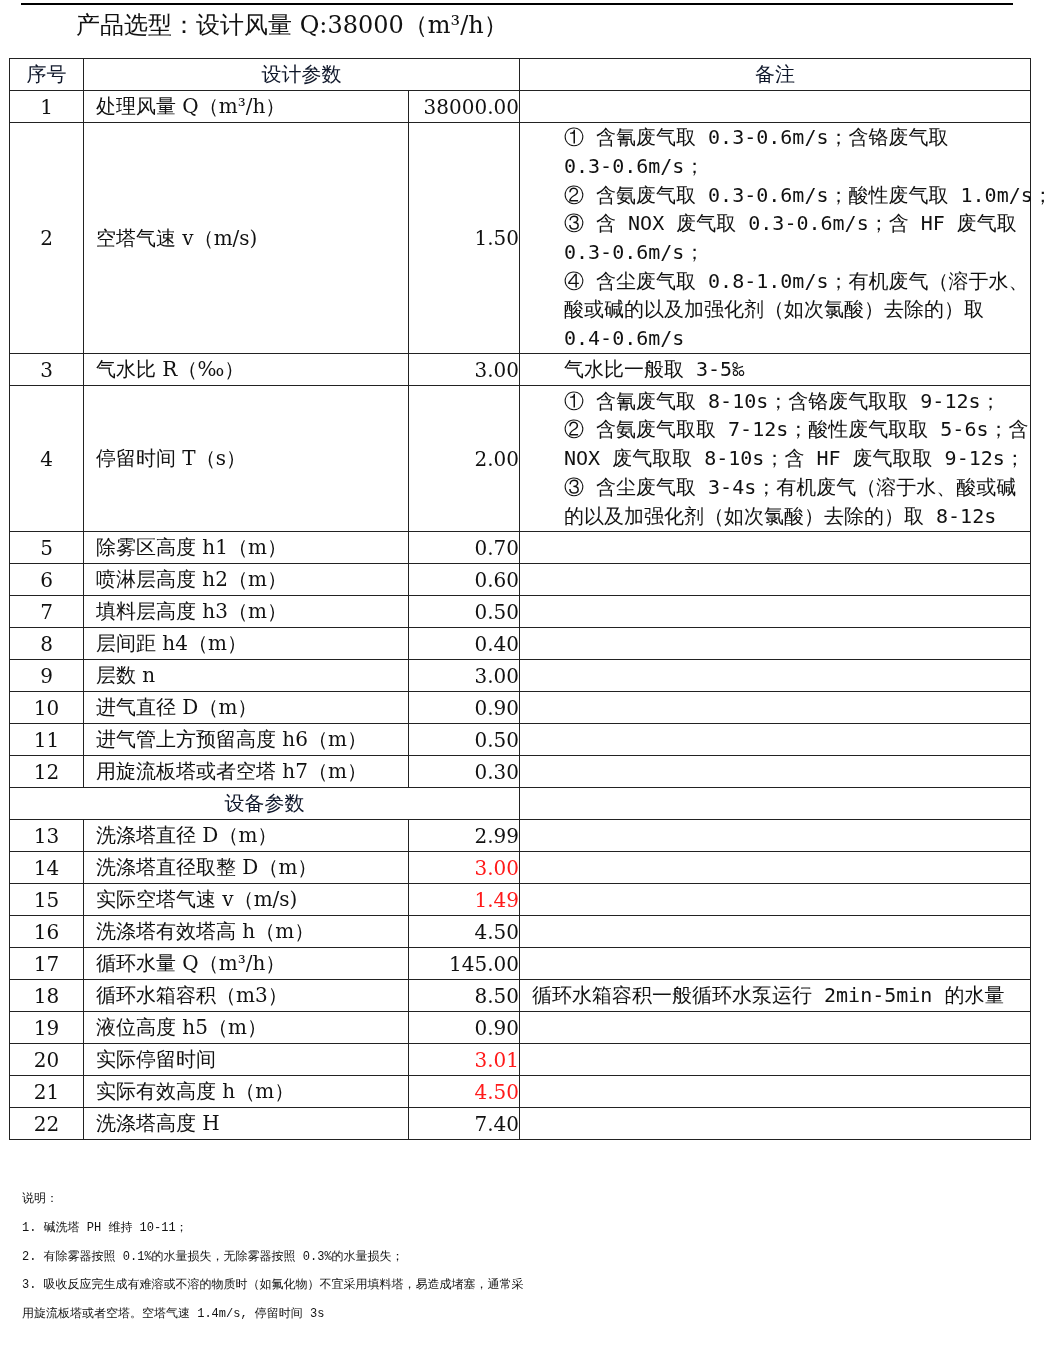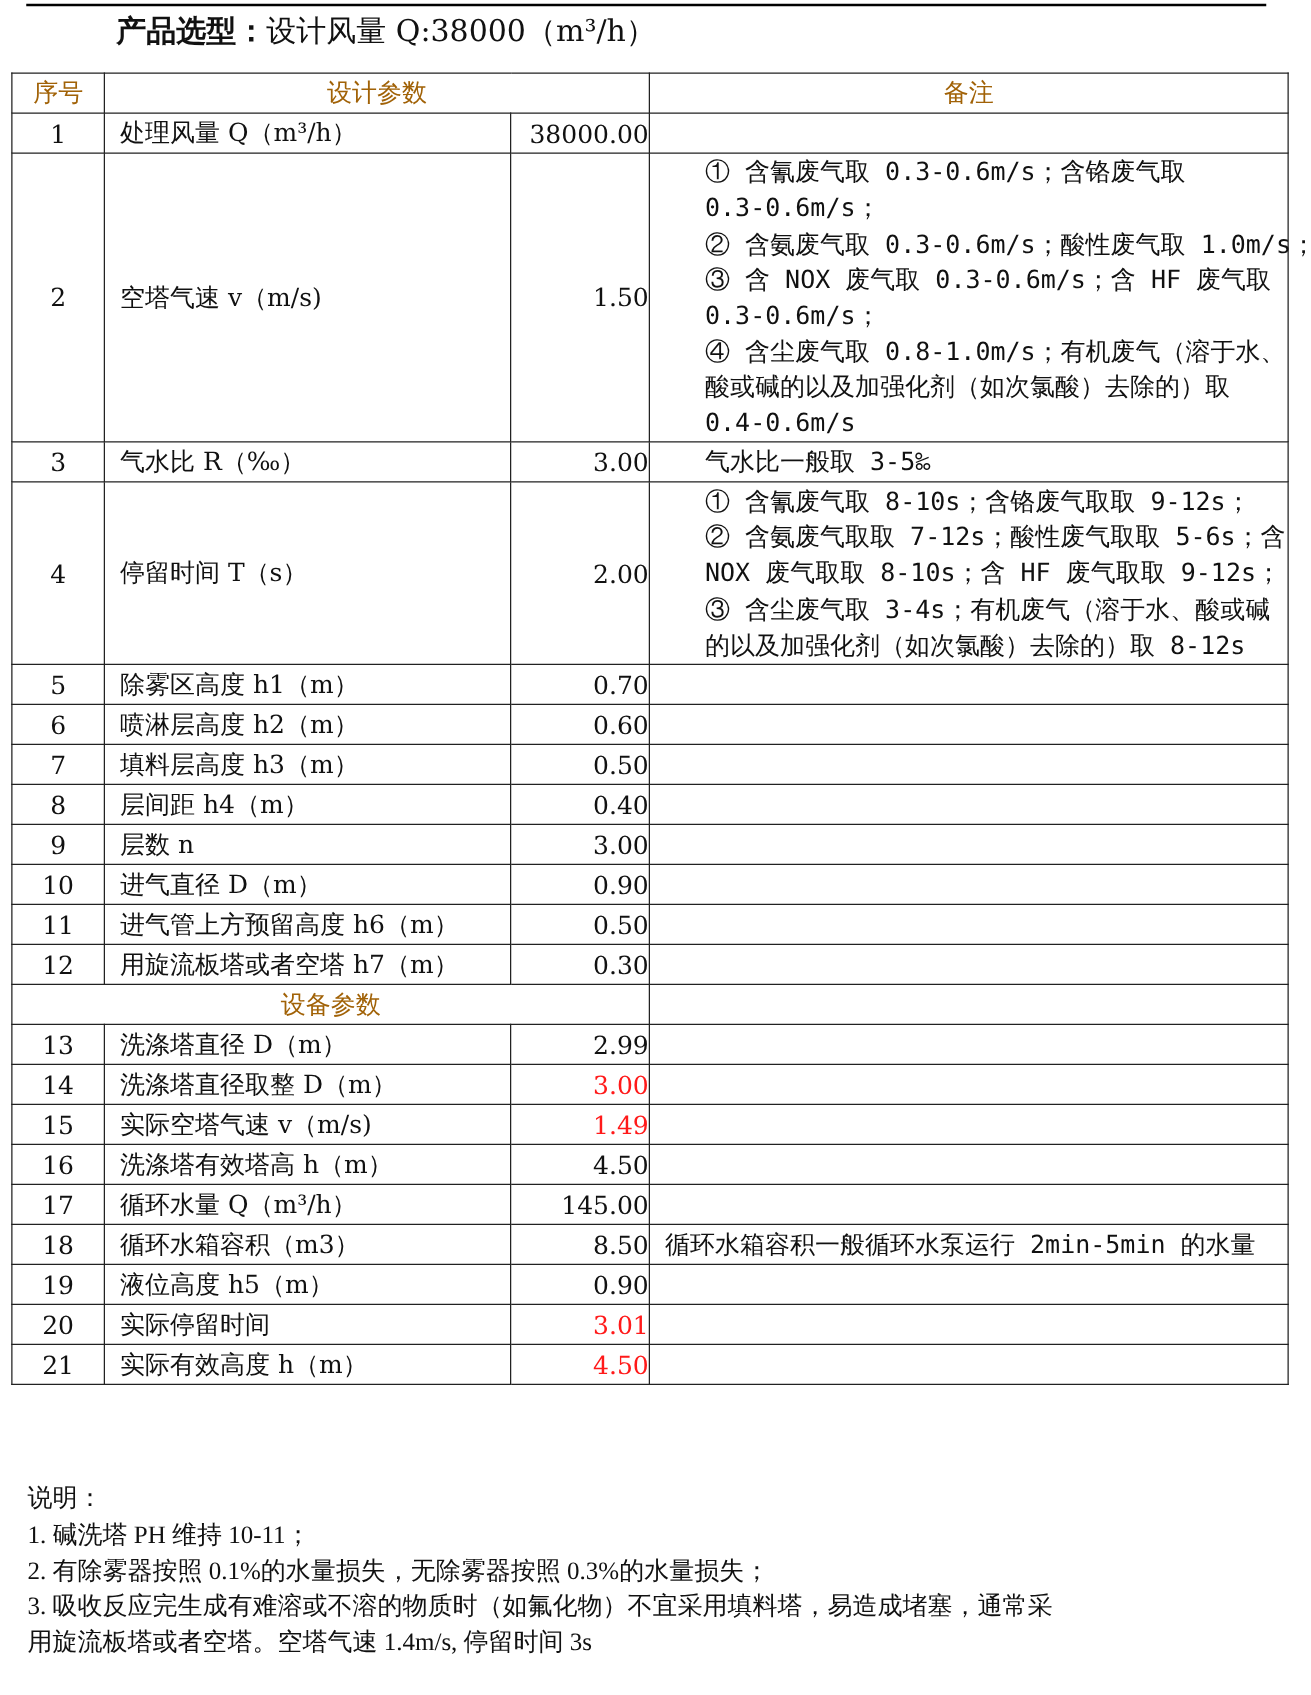--- a/index.html
+++ b/index.html
@@ -1,39 +1,39 @@
 <!DOCTYPE html>
 <html><head>
 <meta charset="utf-8">
 <style>
   html, body { margin: 0; padding: 0; background: #ffffff; }
   body { width: 1049px; height: 1356px; position: relative; overflow: hidden;
          font-family: "DejaVu Serif", "Liberation Serif", serif; color: #111; }
   .top-rule { position: absolute; left: 21px; top: 3px; width: 992px; height: 2px; background: #000; }
   .title { position: absolute; left: 76px; top: 8px; height: 34px; line-height: 34px; font-size: 24px; white-space: nowrap; }
-  .title .bold { font-weight: bold; margin-left: 17px; }
+  .title .bold { font-weight: normal; }
   .title .unit { font-size: 24px; }
   table.spec { position: absolute; left: 9px; top: 58px; width: 1021px; border-collapse: collapse; table-layout: fixed; }
   table.spec td { border: 1.5px solid #222; padding: 0; font-size: 20px; vertical-align: middle; }
   table.spec col.c1 { width: 74px; }
   table.spec col.c2 { width: 325px; }
   table.spec col.c3 { width: 111px; }
   table.spec col.c4 { width: 511px; }
   td.idx { text-align: center; }
   td.param { padding-left: 12px !important; white-space: nowrap; }
   td.val { text-align: right; }
   td.red, .red { color: #ff1a1a; }
-  td.hdr { text-align: center; color: #a16207; }
+  td.hdr { text-align: center; color: #0f172a; }
   td.remark { padding: 0 8px 0 12px !important; font-family: "DejaVu Sans Mono", "Liberation Mono", monospace; font-size: 19px; line-height: 28.7px; }
   td.remark .line { display: block; white-space: nowrap; margin-left: 32px; }
   tr.h33 td { height: 31px; }
   tr.hdr-row td { height: 31px; }
   tr.row2 td { height: 230px; }
   tr.row4 td { height: 145px; }
-  .notes { position: absolute; left: 22px; top: 1185px; font-family: Liberation Serif, serif; font-size: 20px; line-height: 28.8px; }
+  .notes { position: absolute; left: 22px; top: 1185px; font-family: Liberation Mono, monospace; font-size: 12px; line-height: 28.8px; }
   .notes .line { display: block; white-space: nowrap; }
 </style>
 </head>
 <body>
 
 <div class="top-rule"></div>
 
 <div class="title">
   <span class="bold">产品选型：</span><span>设计风量 Q:38000</span><span class="unit">（m³/h）</span>
 </div>
@@ -191,20 +191,26 @@
         <td class="param">实际停留时间</td>
         <td class="val red">3.01</td>
         <td class="remark"></td>
       </tr>
       <tr class="h33">
         <td class="idx">21</td>
         <td class="param">实际有效高度 h（m）</td>
         <td class="val red">4.50</td>
         <td class="remark"></td>
       </tr>
+      <tr class="h33">
+        <td class="idx">22</td>
+        <td class="param">洗涤塔高度 H</td>
+        <td class="val">7.40</td>
+        <td class="remark"></td>
+      </tr>
     </tbody>
 </table>
 
 <div class="notes">
   <span class="line">说明：</span>
   <span class="line">1. 碱洗塔 PH 维持 10-11；</span>
   <span class="line">2. 有除雾器按照 0.1%的水量损失，无除雾器按照 0.3%的水量损失；</span>
   <span class="line">3. 吸收反应完生成有难溶或不溶的物质时（如氟化物）不宜采用填料塔，易造成堵塞，通常采</span>
   <span class="line">用旋流板塔或者空塔。空塔气速 1.4m/s, 停留时间 3s</span>
 </div>

